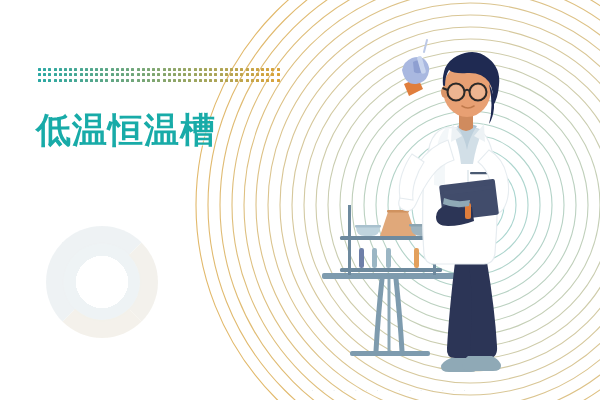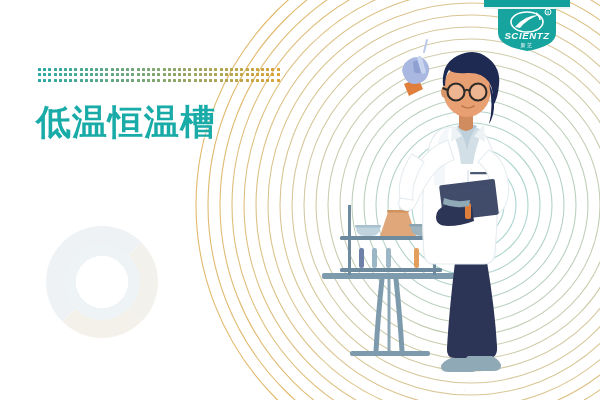--- a/index.html
+++ b/index.html
@@ -38,21 +38,21 @@
   
   #dotgrid{
     position:absolute;left:38px;top:68px;
     display:grid;grid-template-columns:repeat(47,5.2px);
     grid-auto-rows:5.4px;gap:0;
   }
   #dotgrid i{display:block;width:3px;height:3px;border-radius:.5px;}
 
   
   #headline{
-    position:absolute;left:36px;top:100px;
+    position:absolute;left:36px;top:108px;
     color:#18ABA8;
     font-size:35px;line-height:44px;font-weight:bold;
     letter-spacing:1px;
     font-family:"DejaVu Sans","Liberation Sans",sans-serif;
     text-shadow:0 1px 0 rgba(255,255,255,.6);
     white-space:nowrap;
   }
   #headline .ln{display:block;}
 
   
@@ -393,35 +393,16 @@
         <path d="M464.5 91 q2.5 -2.5 5 0"></path>
         <path d="M447.5 90 l-5 -2"></path>
       </g>
       <circle cx="456" cy="92" r="7" fill="#ffffff" opacity=".22"></circle>
       <circle cx="478" cy="92" r="7" fill="#ffffff" opacity=".22"></circle>
 
       <path d="M462 106 q6 4 12 0" stroke="#C07A4C" stroke-width="1.6" fill="none" stroke-linecap="round"></path>
     </g>
   </svg>
 
-  <div id="logo-wrap">
-    <div id="logo-bar" style="background: rgb(18, 160, 156);"></div>
-    <div id="logo-bar2"></div>
-    <svg viewBox="0 0 86 52" width="86" height="52">
-
-      <path d="M14 9 h58 v24 q0 13 -29 18 q-29 -5 -29 -18 z" fill="#17A39E"></path>
-
-      <ellipse cx="43" cy="22" rx="16" ry="10" fill="none" stroke="#ffffff" stroke-width="1.6"></ellipse>
-      <path d="M31 27 q10 -12 24 -12 q-12 4 -19 13 z" fill="#ffffff"></path>
-      <path d="M52 13 q4 3 4 7" stroke="#ffffff" stroke-width="1.6" fill="none"></path>
-
-      <circle cx="64" cy="12" r="3" fill="none" stroke="#ffffff" stroke-width="1"></circle>
-      <text x="64" y="14" font-size="4" fill="#ffffff" text-anchor="middle" font-family="Liberation Sans, sans-serif">R</text>
-
-      <text x="43" y="39" font-size="9.6" fill="#ffffff" text-anchor="middle" font-weight="bold" font-style="italic" letter-spacing="0.6" font-family="Liberation Sans, sans-serif">SCIENTZ</text>
-
-      <text x="43" y="47" font-size="5.2" fill="#ffffff" text-anchor="middle" letter-spacing="1.4" font-family="DejaVu Sans, sans-serif">新芝</text>
-    </svg>
-  </div>
 
   <div id="watermark">· · · · · · · · · · · · · · · ·</div>
 
 </div>
 
 </body></html>

